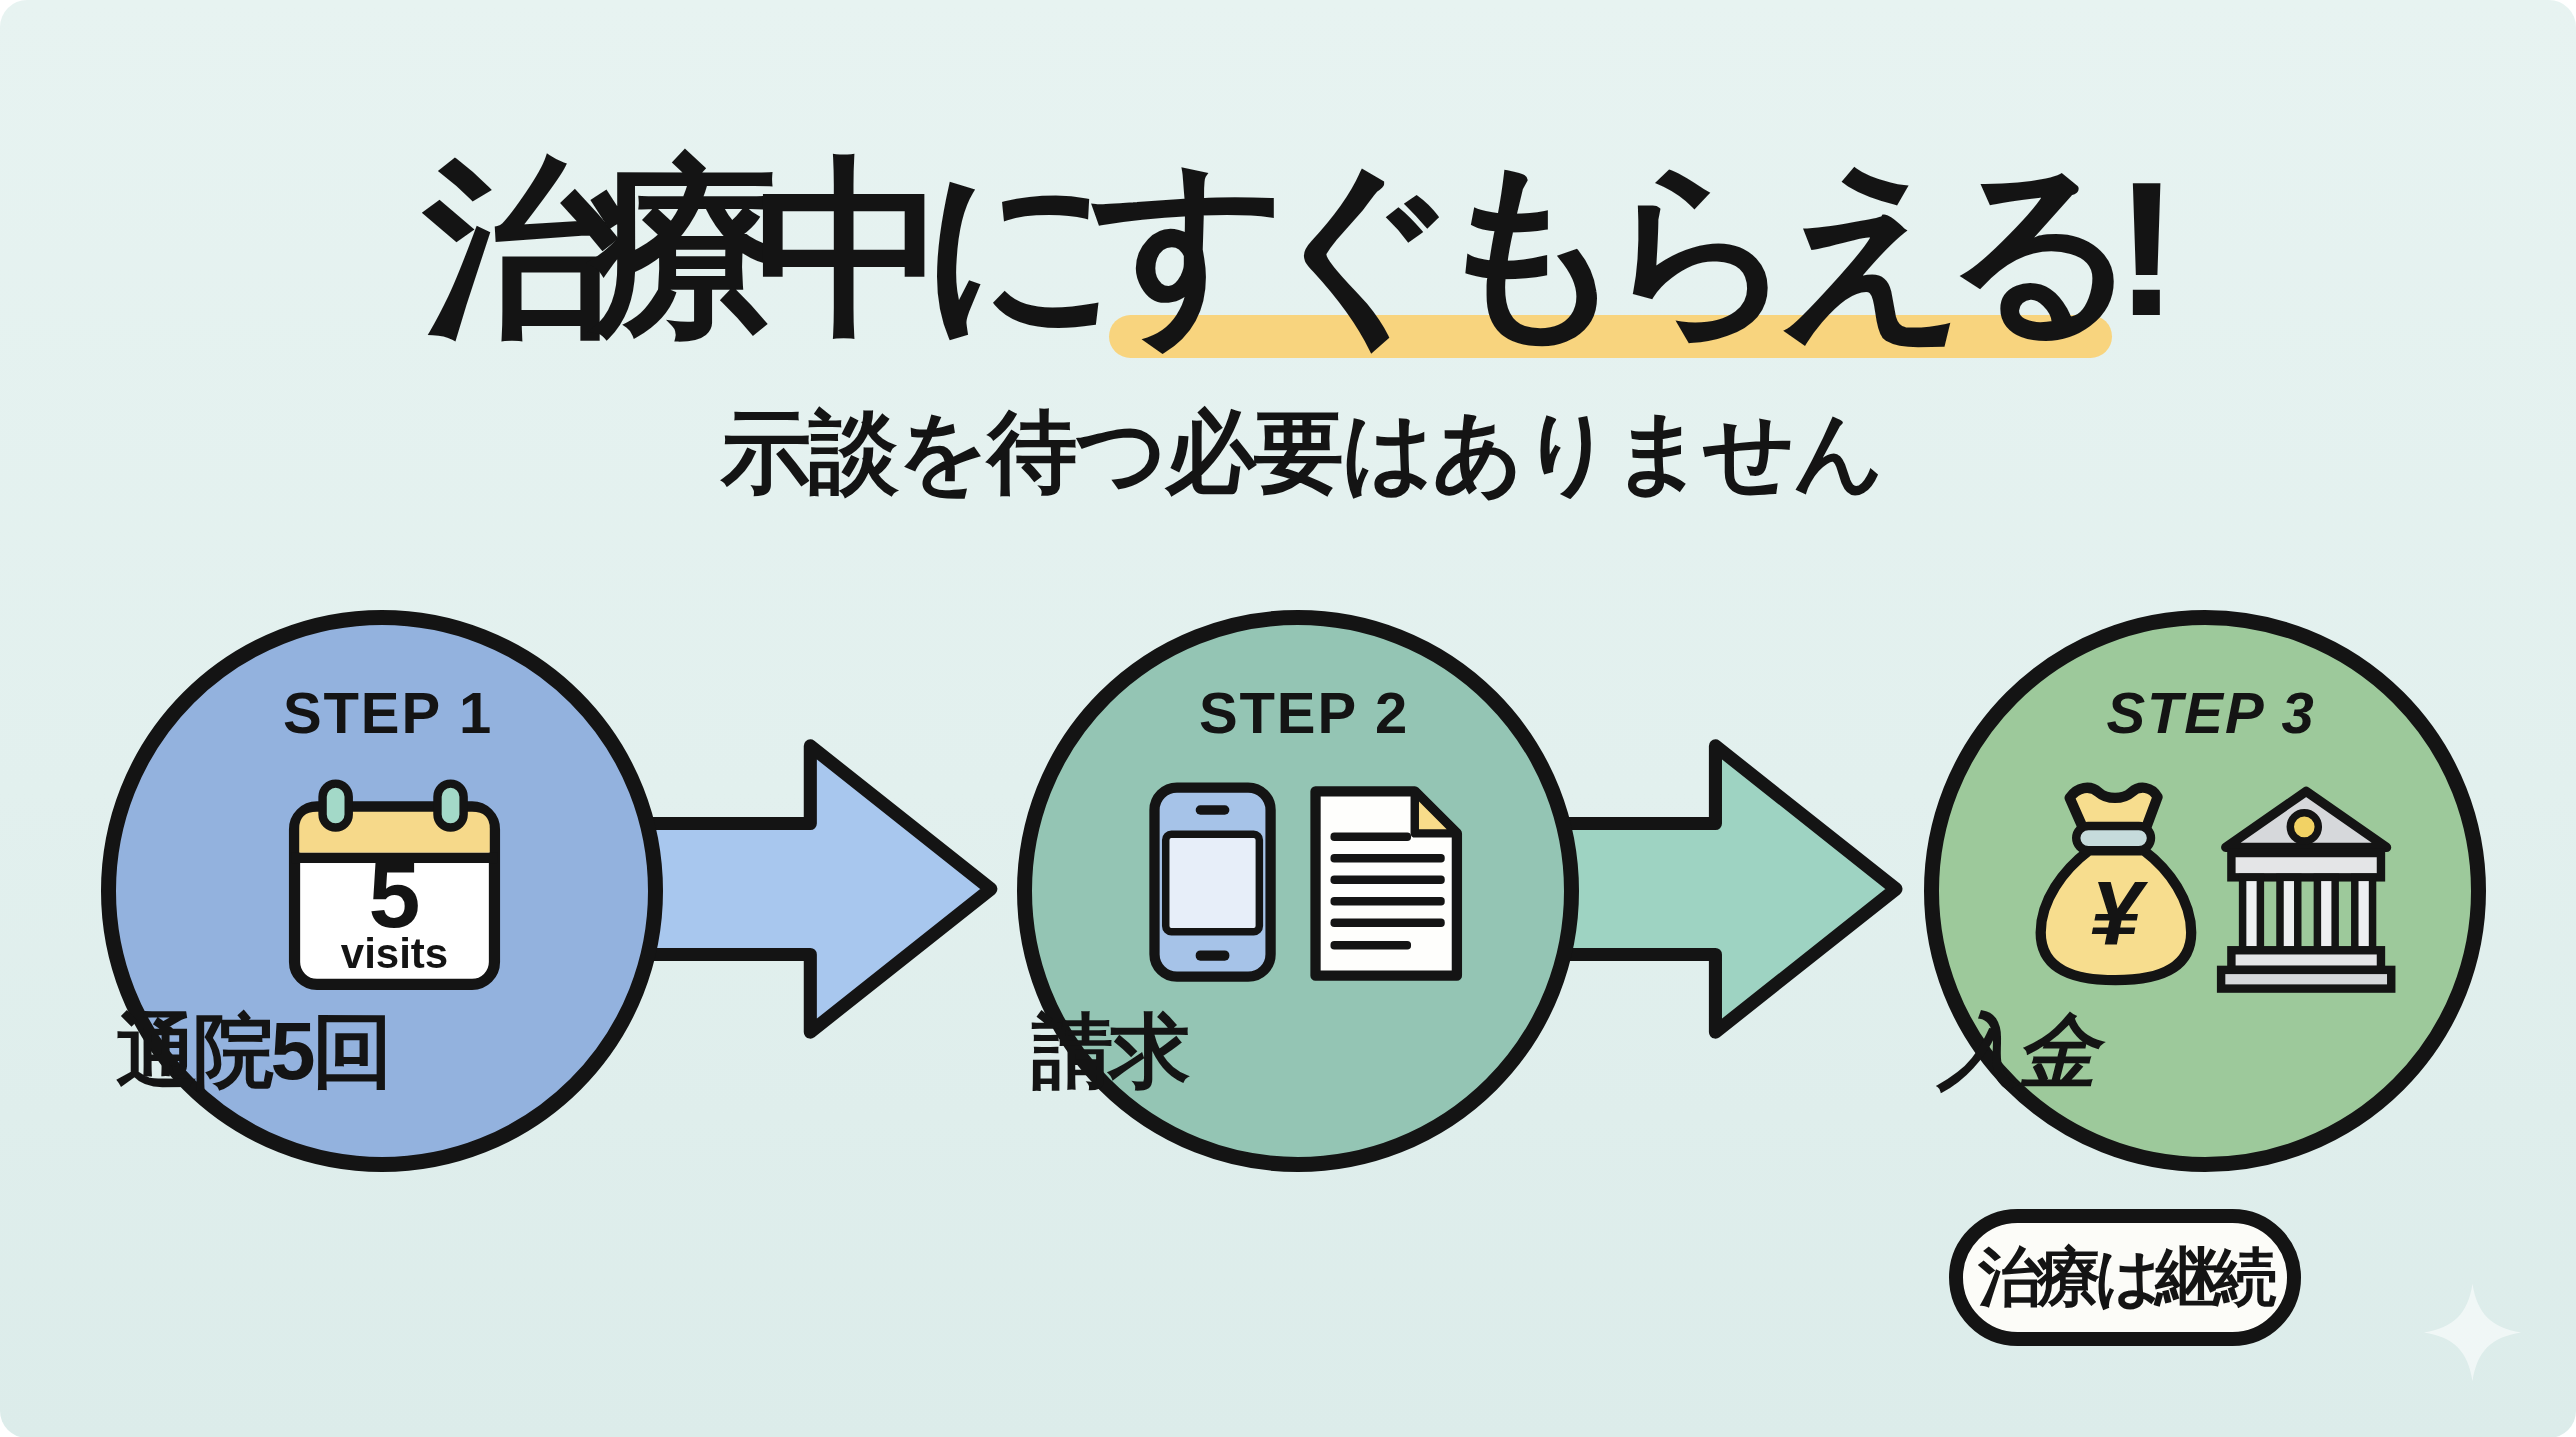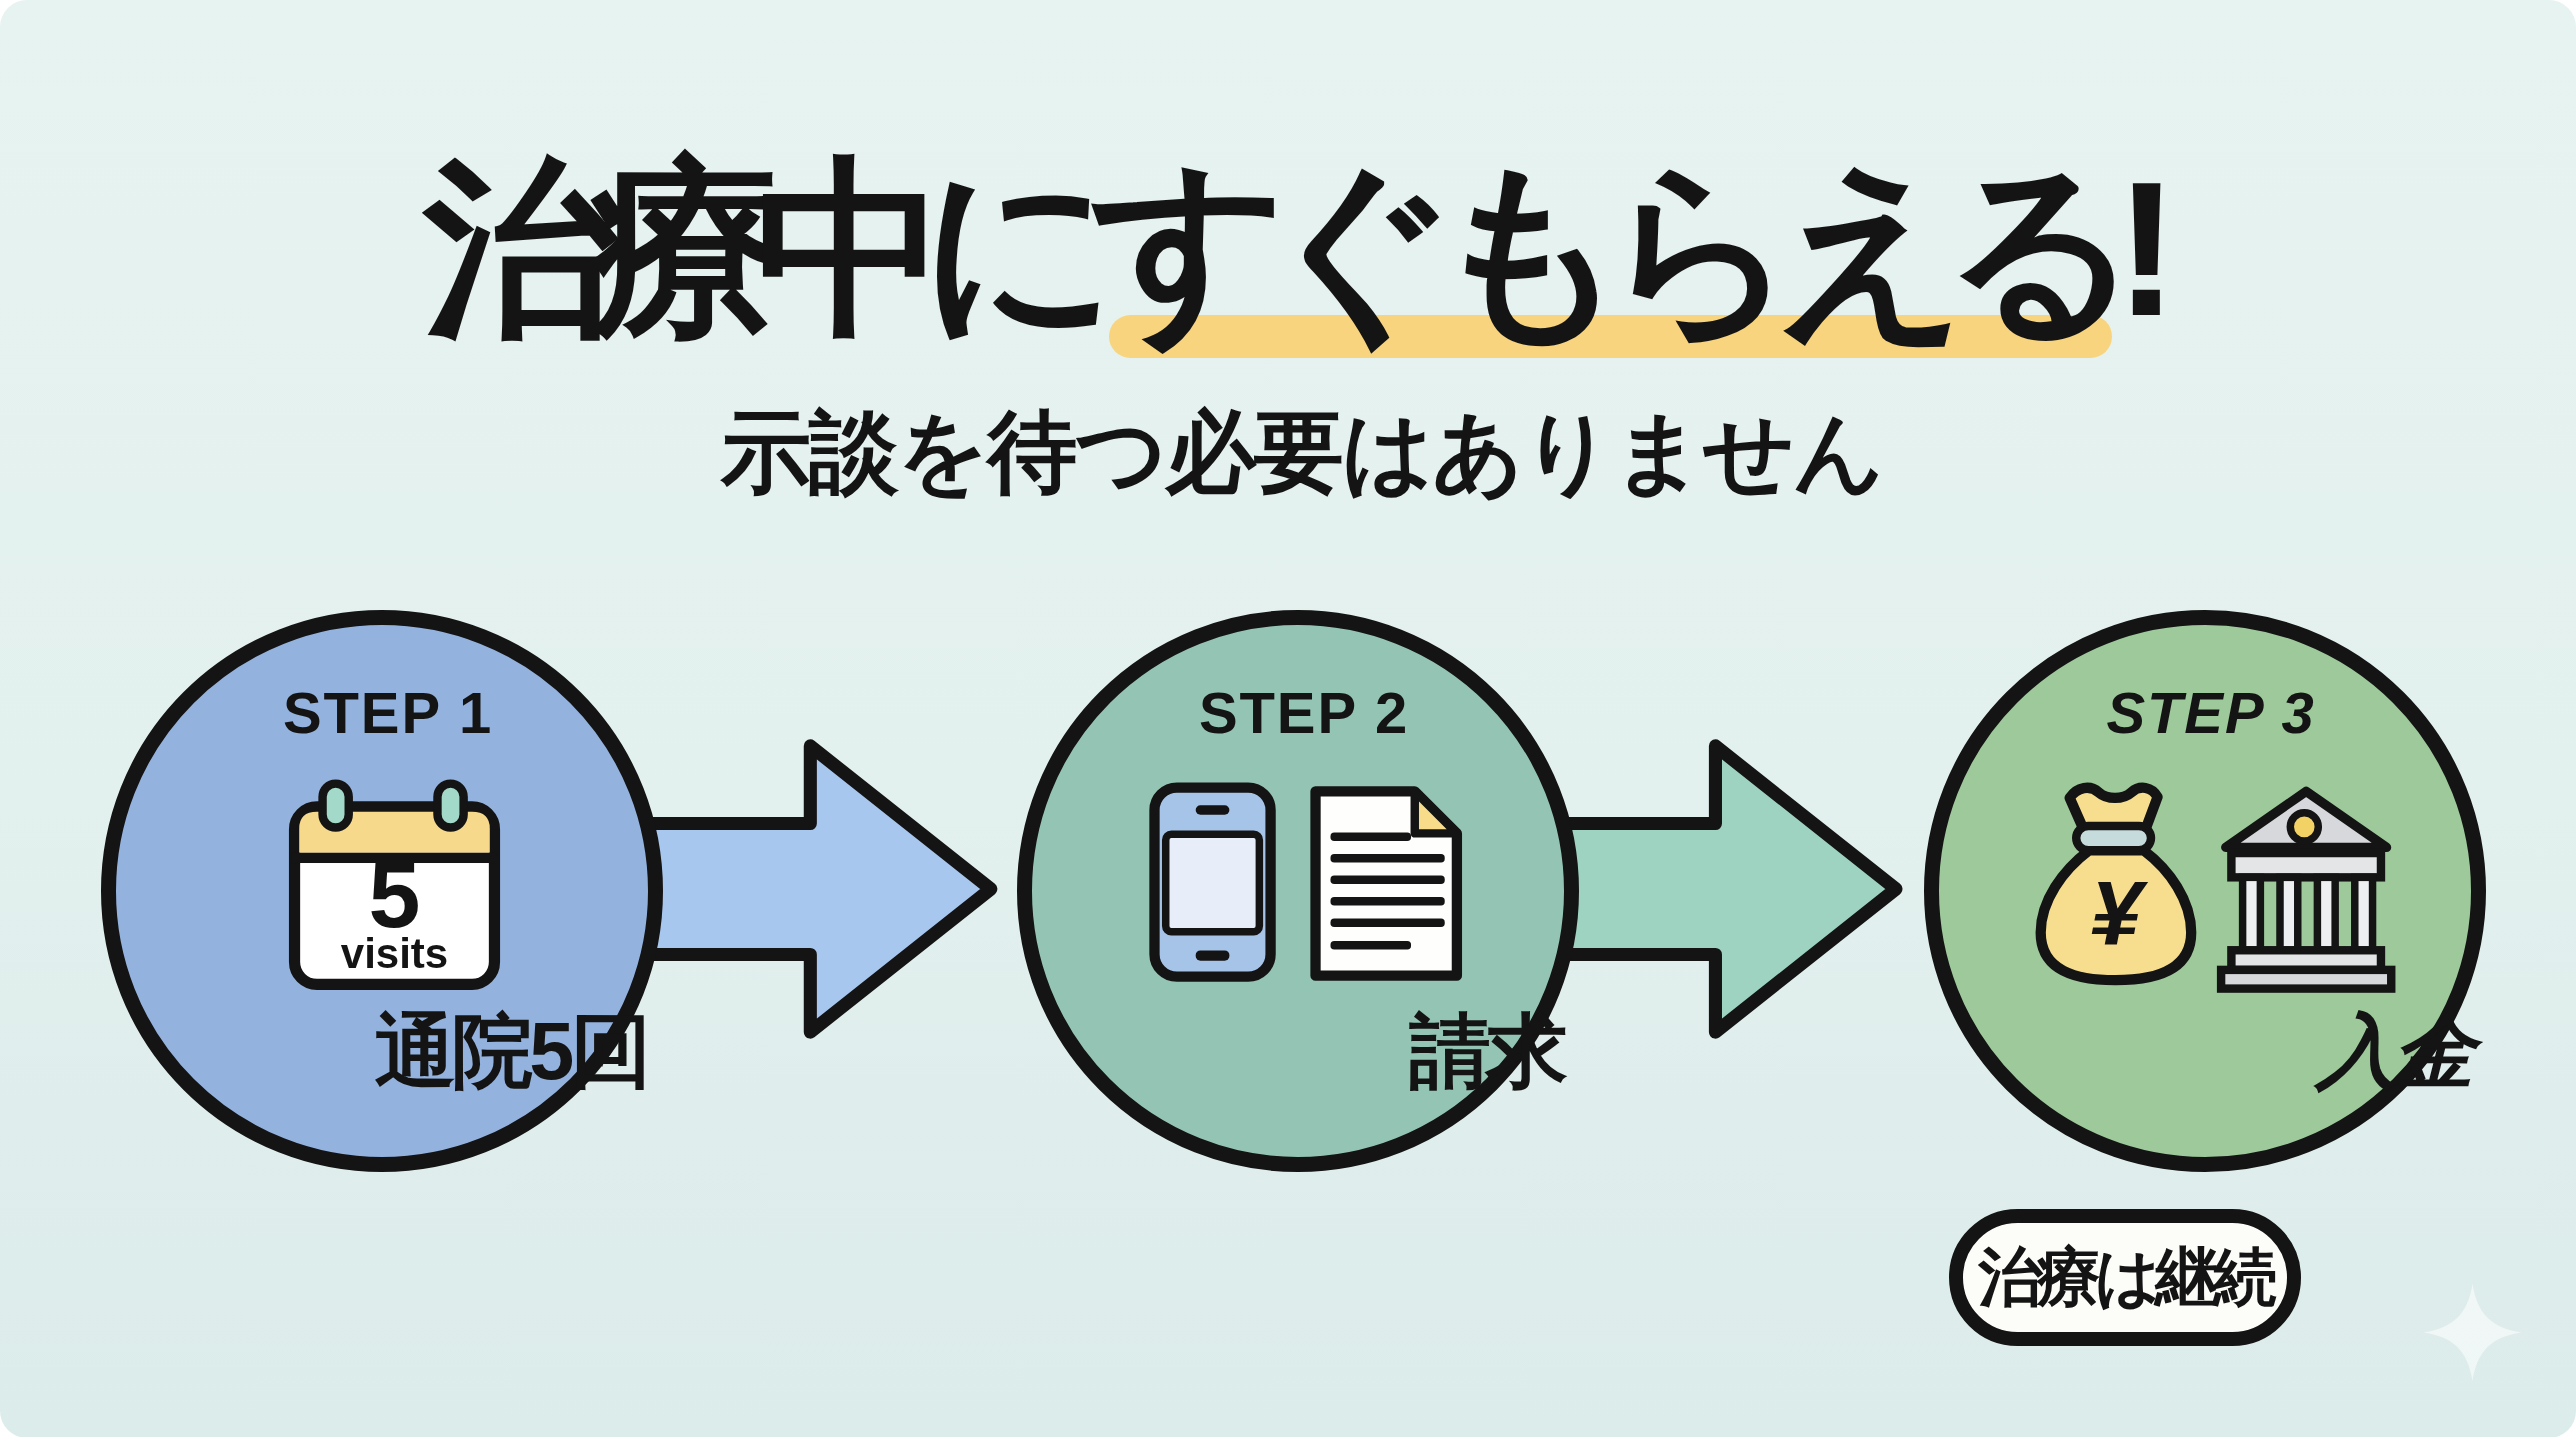--- a/index.html
+++ b/index.html
@@ -46,21 +46,21 @@
   .c2 { left: 1017px; background: #94c5b4; }
   .c3 { left: 1924px; background: #9dc99b; font-style: italic; }
 
   .step-label {
     position: absolute; top: 54px; left: 6px; width: 100%;
     text-align: center; font-size: 58px; font-weight: 800;
     letter-spacing: 1.9px;
   }
   .caption {
     position: absolute; top: 373px; left: 0; width: 100%;
-    text-align: right; font-size: 81px; font-weight: 900;
+    text-align: left; font-size: 81px; font-weight: 900;
     letter-spacing: -3.7px; white-space: nowrap;
   }
   .icon-svg { position: absolute; }
   .cal-svg  { left: 172px; top: 153px; }
   .pd-svg   { left: 115px; top: 153px; }
   .bb-svg   { left: 94px; top: 157px; }
 
   
   .arrow-svg { position: absolute; top: 730px; }
   .a1 { left: 637px; }

